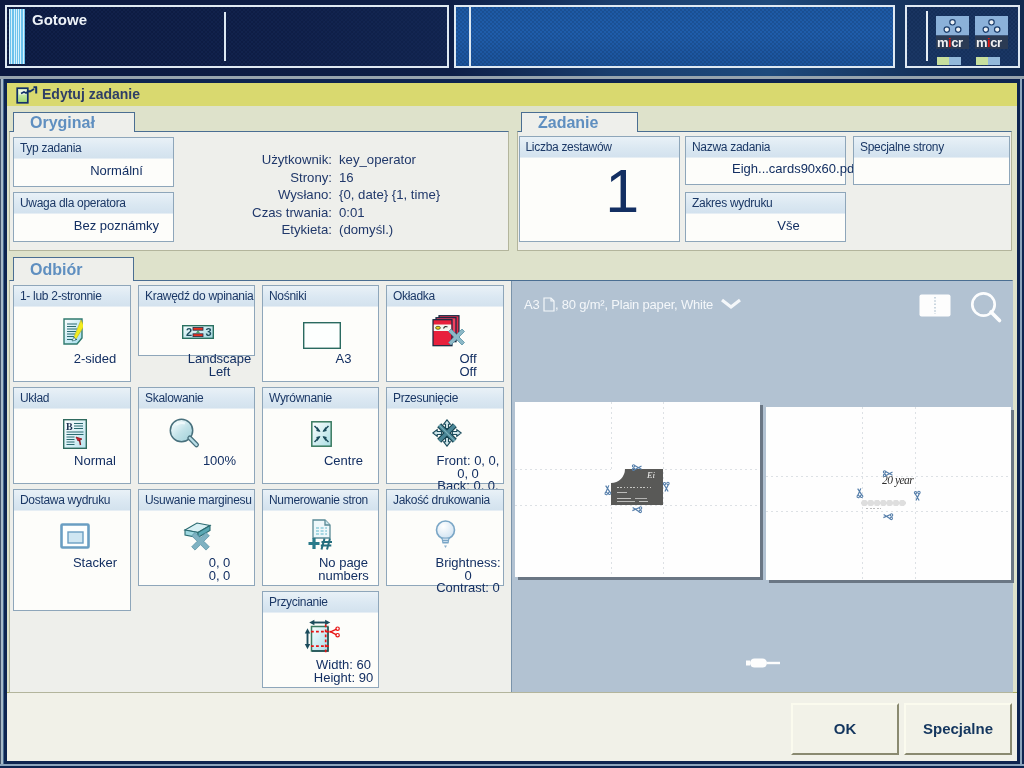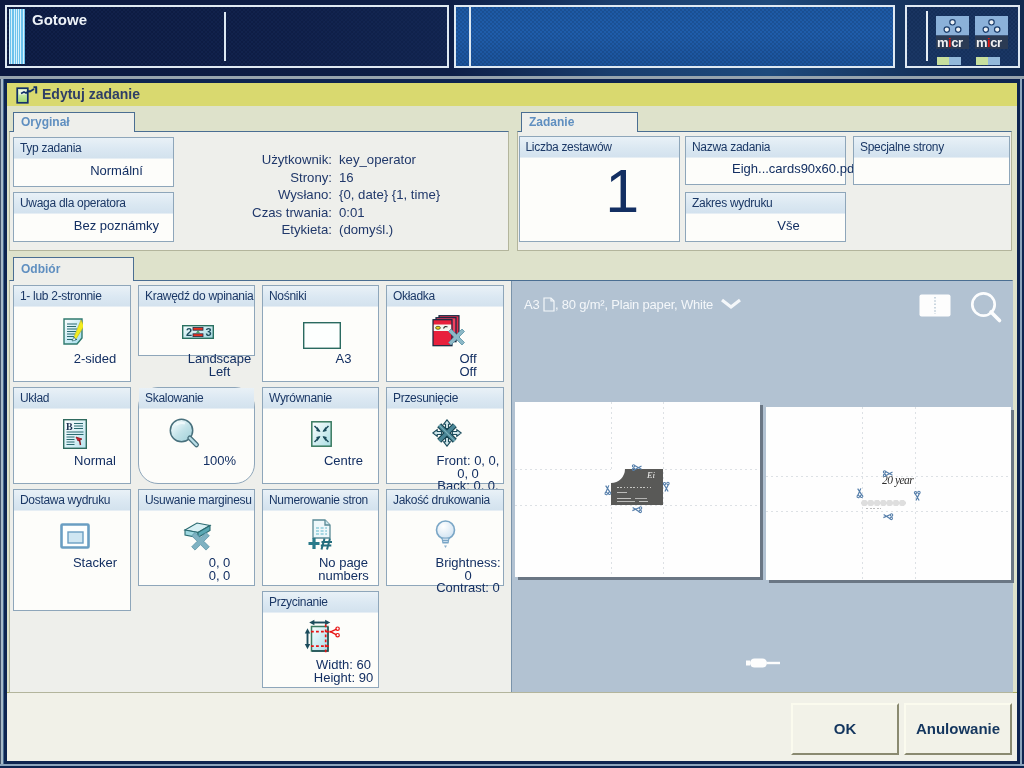--- a/index.html
+++ b/index.html
@@ -6,22 +6,22 @@
  font-family:"Liberation Sans",sans-serif;background:#dee2cb;}
 .a{position:absolute;box-sizing:border-box;}
 .btn{position:absolute;box-sizing:border-box;border:1px solid #8ea6ba;background:#fdfdfa;}
 .bh{position:absolute;left:0;top:0;right:0;height:20px;
  background:linear-gradient(180deg,#e9f1f7 0%,#dbe8f2 55%,#d3e2ee 100%);
  font-size:12px;color:#1b3866;line-height:20px;padding-left:6px;letter-spacing:-0.3px;
  border-bottom:1px solid #e6eef4;white-space:nowrap;overflow:hidden;}
 .bv{position:absolute;left:0;right:0;text-align:center;font-size:13px;
  line-height:12.6px;color:#132f62;padding-left:46px;}
 .tab{position:absolute;box-sizing:border-box;background:#eeefeb;
- border:1px solid #4a6e92;border-bottom:none;font-size:12px;font-weight:bold;
- color:#5f8fc0;padding-left:7px;}
+ border:1px solid #4a6e92;border-bottom:none;font-size:16px;font-weight:bold;
+ color:#5f8fc0;padding-left:16px;}
 .grp{position:absolute;box-sizing:border-box;background:#eeefeb;
  border:1px solid #b3b59c;border-top-color:#4a6e92;}
 .ic{position:absolute;}
 </style></head><body>
 
 <div class="a" style="left:0;top:0;width:1024px;height:76px;
  background:linear-gradient(90deg,#0c1940 0%,#0e1f47 44%,#1a3e6e 60%,#1e4a7c 75%,#15325c 90%,#112a50 100%);"></div>
 
 <div class="a" style="left:5px;top:5px;width:444px;height:63px;border:2px solid #dfe9f2;
  background-image:linear-gradient(45deg,rgba(30,50,100,0.25) 25%,transparent 25%,transparent 75%,rgba(30,50,100,0.25) 75%),linear-gradient(45deg,rgba(30,50,100,0.25) 25%,transparent 25%,transparent 75%,rgba(30,50,100,0.25) 75%),linear-gradient(100deg,#0c1a3f 0%,#0e1d45 60%,#10234d 100%);background-size:4px 4px,4px 4px,100% 100%;background-position:0 0,2px 2px,0 0;">
@@ -202,21 +202,21 @@
 <path d="M16.5 21 l1 5" stroke="#801018" stroke-width="1.4"></path>
 <defs>
         <linearGradient id="lgradlayout01" x1="0" y1="0" x2="1" y2="1">
 <stop offset="0" stop-color="#ffffff"></stop>
           <stop offset="1" stop-color="#b8e4ee"></stop>
         </linearGradient>
       </defs>
 </svg>
     <div class="bv" style="top:67px;">Normal</div>
   </div>
-<div class="btn" style="left:138px;top:387px;width:117px;height:97px;border-radius:20px;">
+<div class="btn" style="left:138px;top:387px;width:117px;height:97px;">
     <div class="bh">Skalowanie</div>
     <svg class="ic" style="left:30px;top:30px;" width="33" height="33">
 <circle cx="12.5" cy="12.5" r="11.2" fill="url(#sgradscale11)" stroke="#48707c" stroke-width="1.5"></circle>
 <path d="M7 7 q4-3.5 9-1.5" stroke="#f2fbfd" stroke-width="2.2" fill="none" opacity="0.8"></path>
 <path d="M20.8 20 L27.5 26.8" stroke="#48707c" stroke-width="5" stroke-linecap="round"></path>
 <path d="M20.8 20 L27.5 26.8" stroke="#b8dde6" stroke-width="2.4" stroke-linecap="round"></path>
 <defs>
         <linearGradient id="sgradscale11" x1="0.2" y1="0.15" x2="0.85" y2="0.9">
 <stop offset="0" stop-color="#eff9fb"></stop>
           <stop offset="0.5" stop-color="#c2e2e8"></stop>
@@ -433,13 +433,13 @@
 <path d="M2 4.5 h4 v5 h-4 z" fill="#fdfdfd"></path>
 <rect x="6" y="2.5" width="17" height="9" rx="4.5" fill="#fdfdfd"></rect>
 <rect x="23" y="5.8" width="13" height="2.4" fill="#fdfdfd"></rect>
 </svg>
 
 <div class="a" style="left:791px;top:703px;width:108px;height:51.5px;background:#f2f2e8;
  border-top:2px solid #fbfbee;border-left:2px solid #fbfbee;border-right:2px solid #8a8a70;border-bottom:2px solid #8a8a70;
  text-align:center;line-height:47px;font-size:15px;font-weight:bold;color:#14365e;">OK</div>
 <div class="a" style="left:904px;top:703px;width:108px;height:51.5px;background:#f2f2e8;
  border-top:2px solid #fbfbee;border-left:2px solid #fbfbee;border-right:2px solid #8a8a70;border-bottom:2px solid #8a8a70;
- text-align:center;line-height:47px;font-size:15px;font-weight:bold;color:#14365e;">Anulowanie</div>
+ text-align:center;line-height:47px;font-size:15px;font-weight:bold;color:#14365e;">Specjalne</div>
 
 </body></html>

